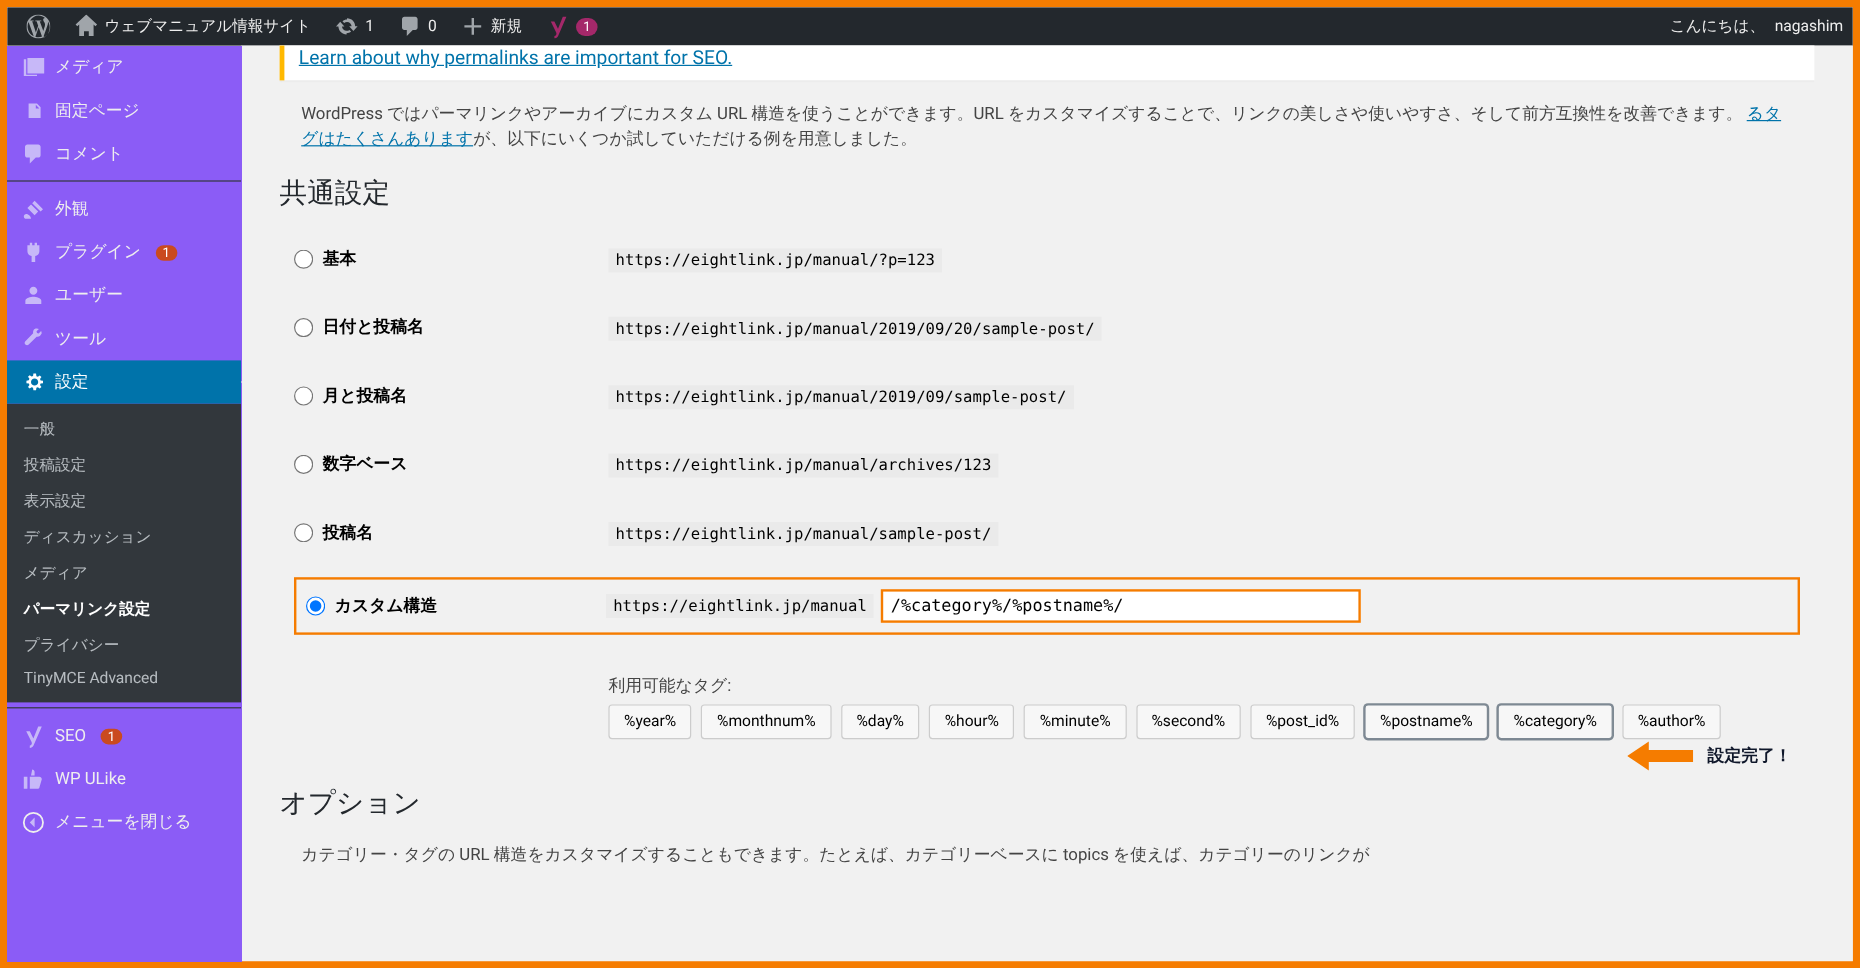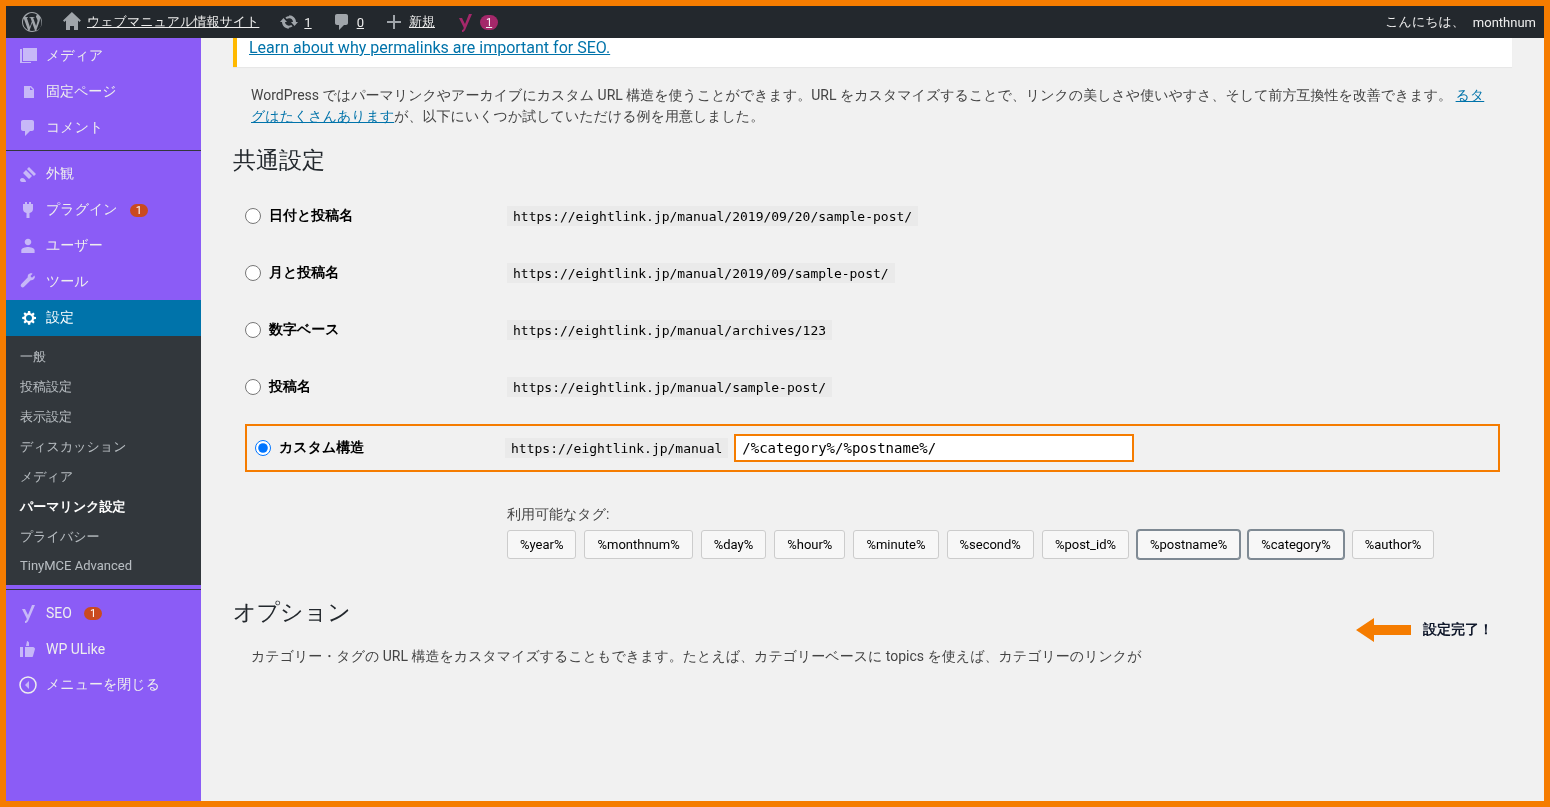--- a/index.html
+++ b/index.html
@@ -1,17 +1,17 @@
 <!DOCTYPE html>
 <html><head>
 <meta charset="utf-8">
 <style>
 * { margin: 0; padding: 0; box-sizing: border-box; font-family: -apple-system, BlinkMacSystemFont, "Segoe UI", Roboto, sans-serif; }
 body { background: #f1f1f1; border: 6px solid #f57c00; width: 1550px; height: 807px; overflow: hidden; }
-.adminbar { background: #23282d; color: #eee; height: 32px; display: flex; align-items: center; padding: 0 8px; font-size: 13px; position: relative; text-decoration: underline; }
+.adminbar { background: #23282d; color: #eee; height: 32px; display: flex; align-items: center; padding: 0 8px; font-size: 13px; position: relative; }
 .adminbar-left { display: flex; align-items: center; gap: 4px; }
 .adminbar-item { display: flex; align-items: center; gap: 5px; padding: 0 8px; color: #eee; cursor: pointer; height: 32px; }
 .adminbar-right { position: absolute; right: 8px; display: flex; align-items: center; gap: 8px; }
 .ab-icon { width: 20px; height: 20px; fill: #a0a5aa; }
 .yoast-badge { background: #a4286a; color: #fff; border-radius: 10px; font-size: 11px; padding: 1px 6px; min-width: 18px; text-align: center; }
 .layout { display: flex; height: calc(100% - 32px); }
 .sidebar { background: #8b5cf6; width: 195px; flex-shrink: 0; color: #eee; font-size: 14px; overflow-y: auto; }
 .menu-item { display: flex; align-items: center; gap: 8px; padding: 8px 12px; cursor: pointer; color: #eee; position: relative; }
 .menu-item.current { background: #0073aa; color: #fff; }
 .menu-item.current::after { content: ""; position: absolute; right: -8px; top: 50%; transform: translateY(-50%); border: 8px solid transparent; border-right-color: #f1f1f1; }
@@ -82,21 +82,21 @@
     </div>
     <div class="adminbar-item">
       <svg class="ab-icon" viewBox="0 0 20 20">
           <path fill="#a4286a" d="M14 2l-4 10-3-6H4l4.5 9c.3.6.3 1.3 0 1.9-.3.6-.9 1-1.5 1.1v2c1.3-.1 2.5-.9 3.1-2.1L17 2h-3z"></path>
         </svg>
       <span class="yoast-badge">1</span>
     </div>
   </div>
   <div class="adminbar-right">
     <span>こんにちは、</span>
-    <span>monthnum</span>
+    <span>nagashim</span>
   </div>
 </div>
 
 <div class="layout">
   <div class="sidebar">
     <div class="menu-item">
       <svg class="menu-icon" viewBox="0 0 20 20">
           <path d="M4 16V3H2v14h11v-1H4zm15-1V2H5v13h14zm-2-2l-2-3-2 2-3-4-3 5h10z"></path>
         </svg>
       <span>メディア</span>
@@ -185,20 +185,29 @@
 
     <p class="description">
       <span>WordPress ではパーマリンクやアーカイブにカスタム URL 構造を使うことができます。URL をカスタマイズすることで、リンクの美しさや使いやすさ、そして前方互換性を改善できます。</span>
       <a href="#">るタグはたくさんあります</a><span>が、以下にいくつか試していただける例を用意しました。</span>
     </p>
 
     <h2>共通設定</h2>
 
     <table class="form-table">
       <tbody>
+          <tr>
+        <td>
+              <div class="radio-row">
+                <input type="radio" name="p" style="">
+                <label>基本</label>
+              </div>
+            </td>
+        <td><code>https://eightlink.jp/manual/?p=123</code></td>
+      </tr>
       <tr>
         <td>
               <div class="radio-row">
                 <input type="radio" name="p" style="">
                 <label>日付と投稿名</label>
               </div>
             </td>
         <td><code>https://eightlink.jp/manual/2019/09/20/sample-post/</code></td>
       </tr>
       <tr>

